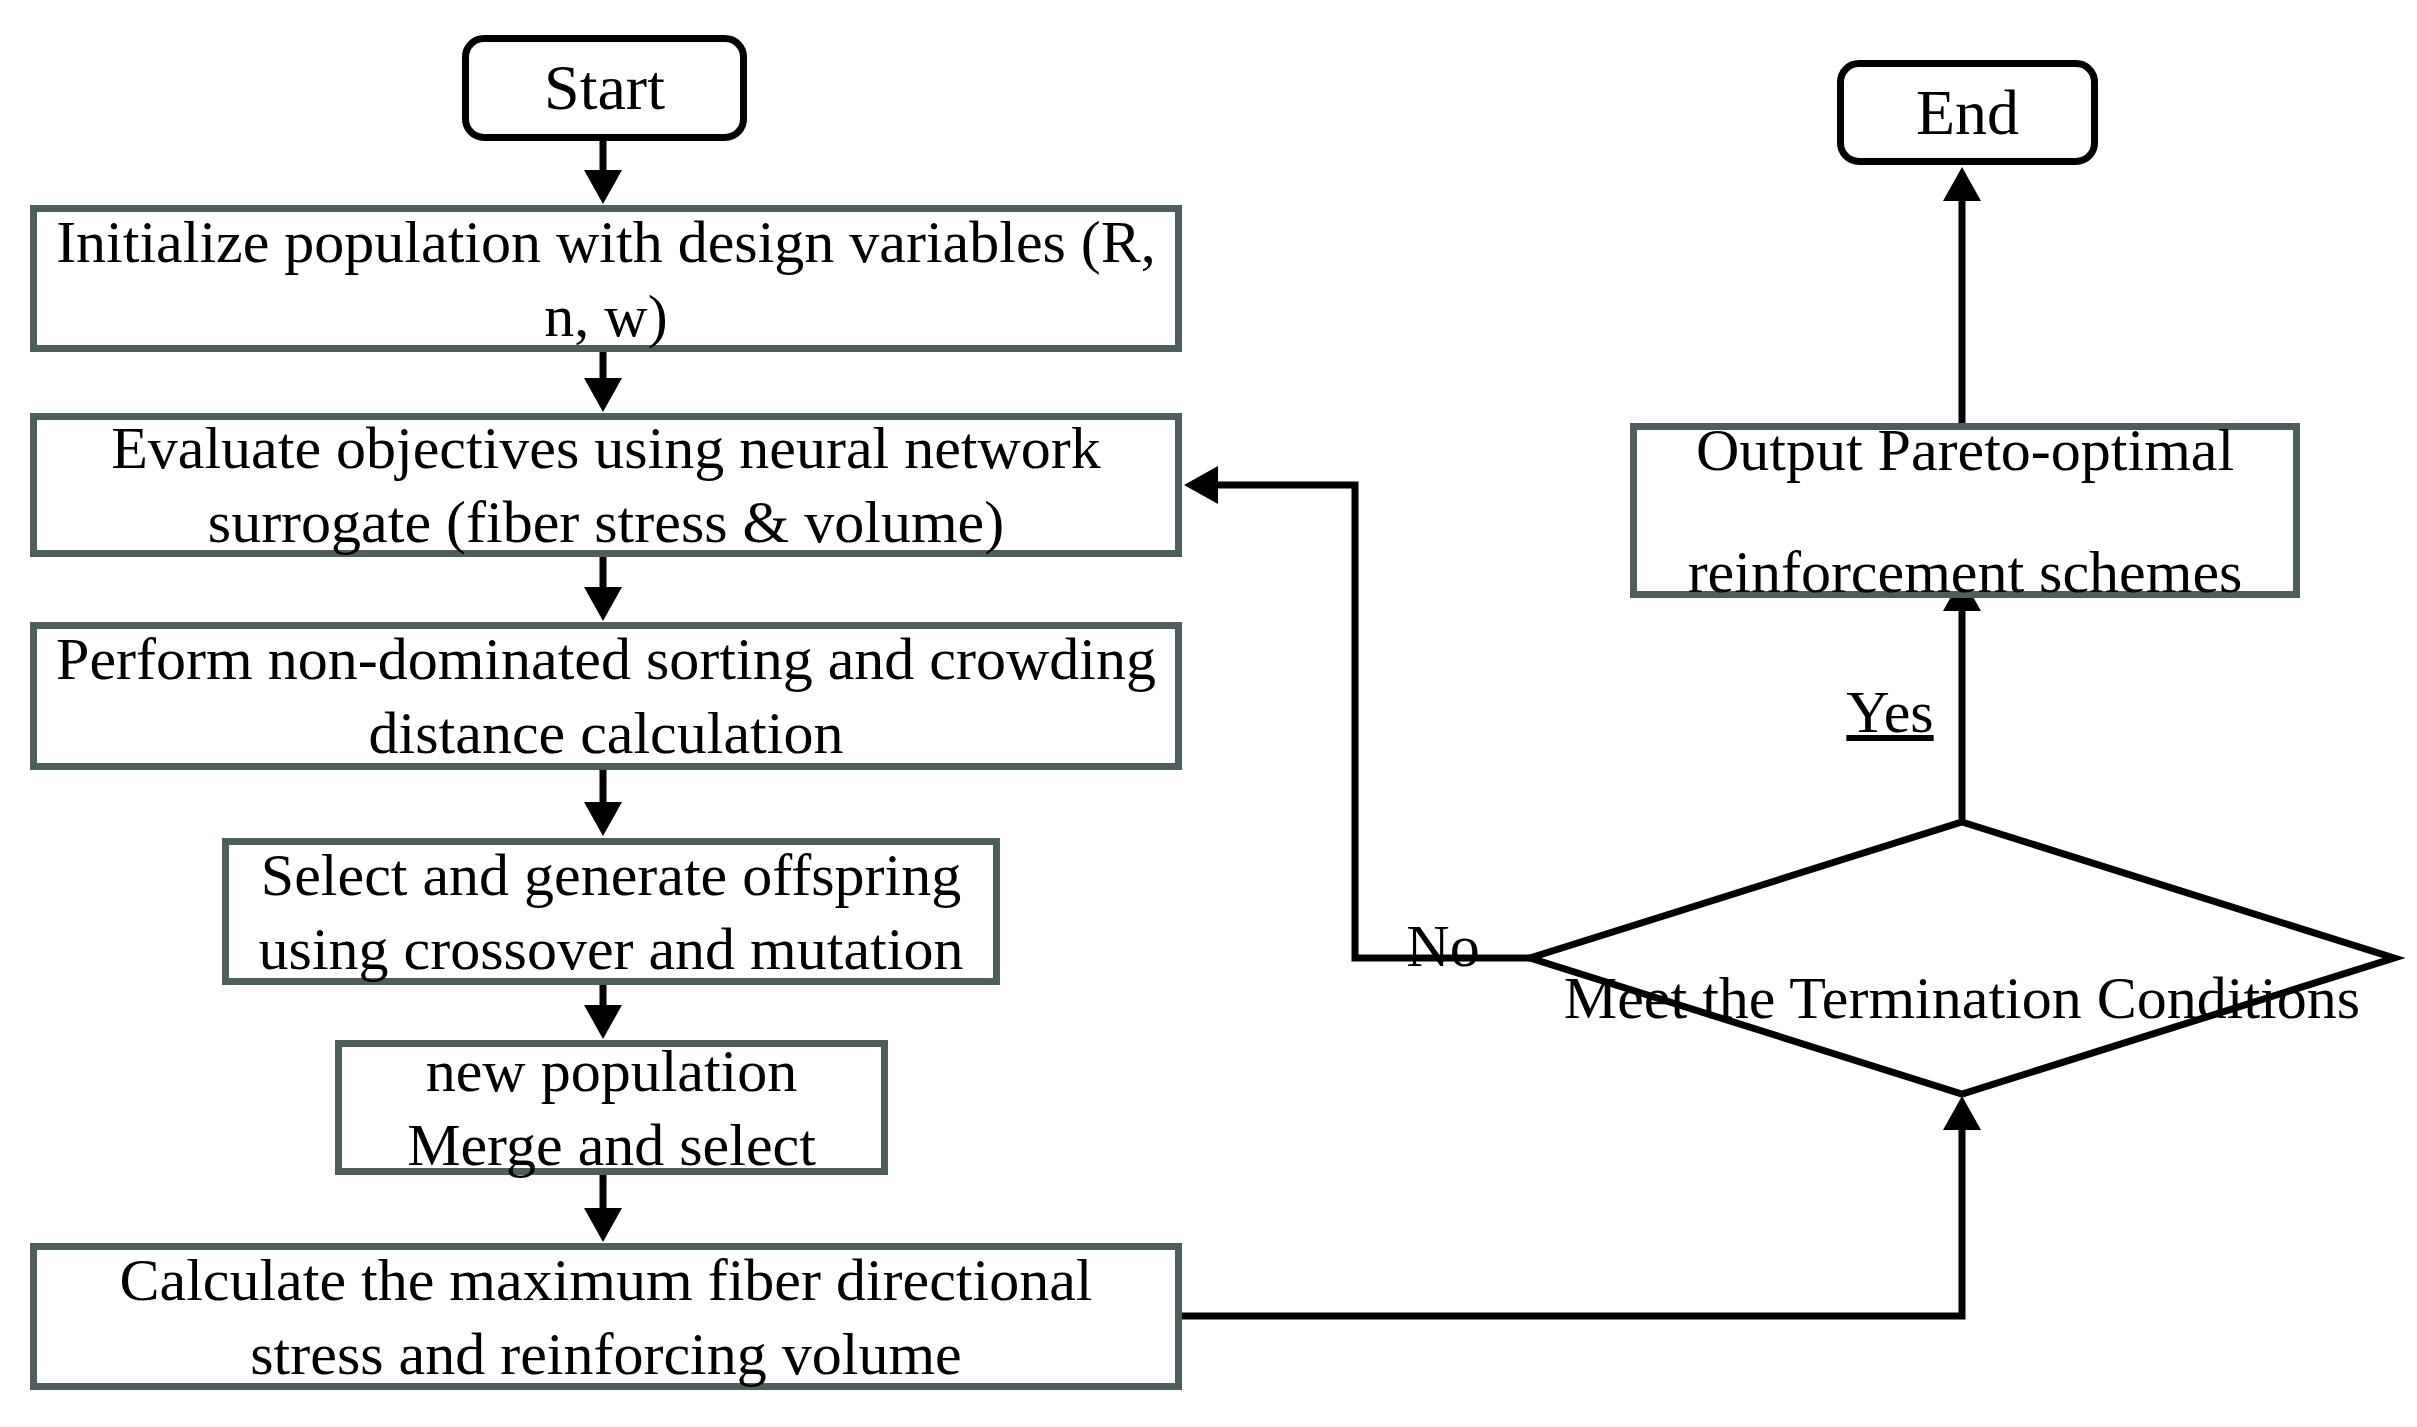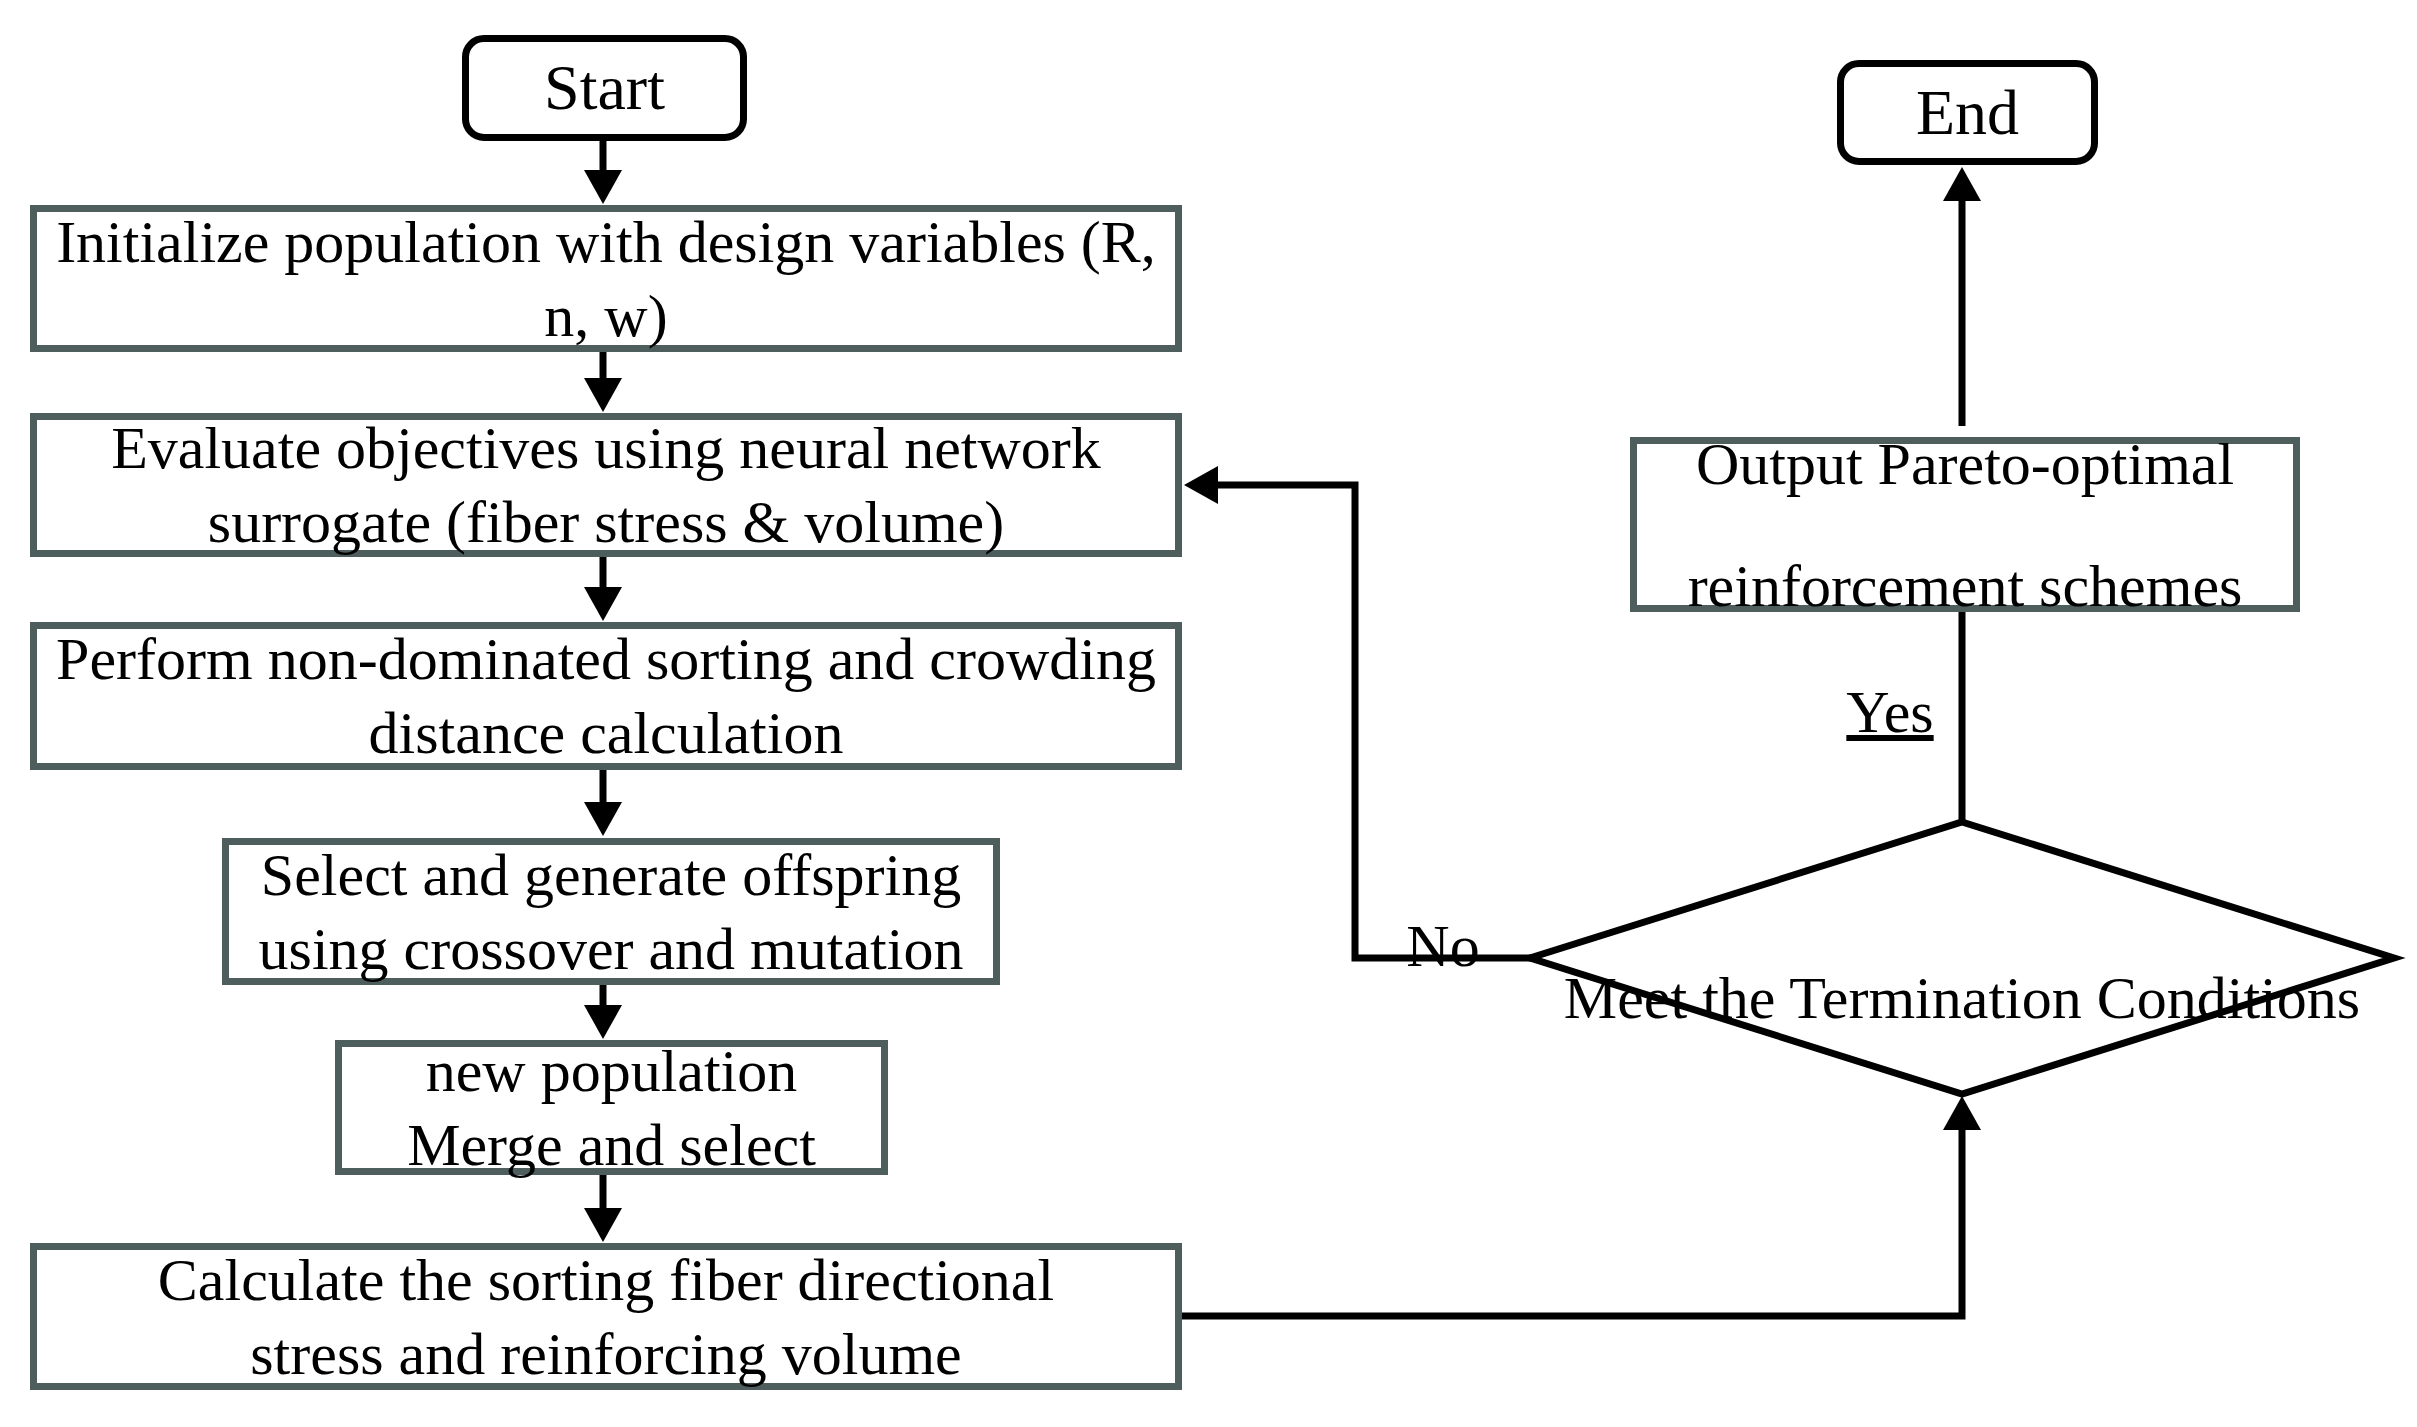--- a/index.html
+++ b/index.html
@@ -54,21 +54,21 @@
 
   
   #node-start      { left: 462px;  top: 35px;   width: 285px;  height: 106px; }
   #node-initialize { left: 30px;   top: 205px;  width: 1152px; height: 147px; }
   #node-evaluate   { left: 30px;   top: 413px;  width: 1152px; height: 144px; }
   #node-sorting    { left: 30px;   top: 622px;  width: 1152px; height: 148px; }
   #node-offspring  { left: 222px;  top: 838px;  width: 778px;  height: 147px; }
   #node-merge      { left: 335px;  top: 1040px; width: 553px;  height: 135px; }
   #node-calculate  { left: 30px;   top: 1243px; width: 1152px; height: 147px; }
   #node-end        { left: 1837px; top: 60px;   width: 261px;  height: 105px; }
-  #node-output     { left: 1630px; top: 437px;  width: 670px;  height: 175px; gap: 48px; }
+  #node-output     { left: 1630px; top: 423px;  width: 670px;  height: 175px; gap: 48px; }
   #label-yes { left: 1890px; top: 712px; text-decoration: underline; }
   #label-no  { left: 1443px; top: 946px; }
 </style>
 </head>
 <body>
 
 <svg id="connectors" viewBox="0 0 2417 1427" xmlns="http://www.w3.org/2000/svg">
 
   <g class="connector">
     <polyline points="1182,1316 1962,1316 1962,1130"></polyline>
@@ -146,21 +146,21 @@
   <span class="ln">Select and generate offspring</span>
   <span class="ln">using crossover and mutation</span>
 </div>
 
 <div class="node process" id="node-merge">
   <span class="ln">new population</span>
   <span class="ln">Merge and select</span>
 </div>
 
 <div class="node process" id="node-calculate">
-  <span class="ln">Calculate the sorting fiber directional</span>
+  <span class="ln">Calculate the maximum fiber directional</span>
   <span class="ln">stress and reinforcing volume</span>
 </div>
 
 <div class="node process" id="node-output">
   <span class="ln">Output Pareto-optimal</span>
   <span class="ln">reinforcement schemes</span>
 </div>
 
 <div class="node terminal" id="node-end">
   <span class="ln">End</span>

